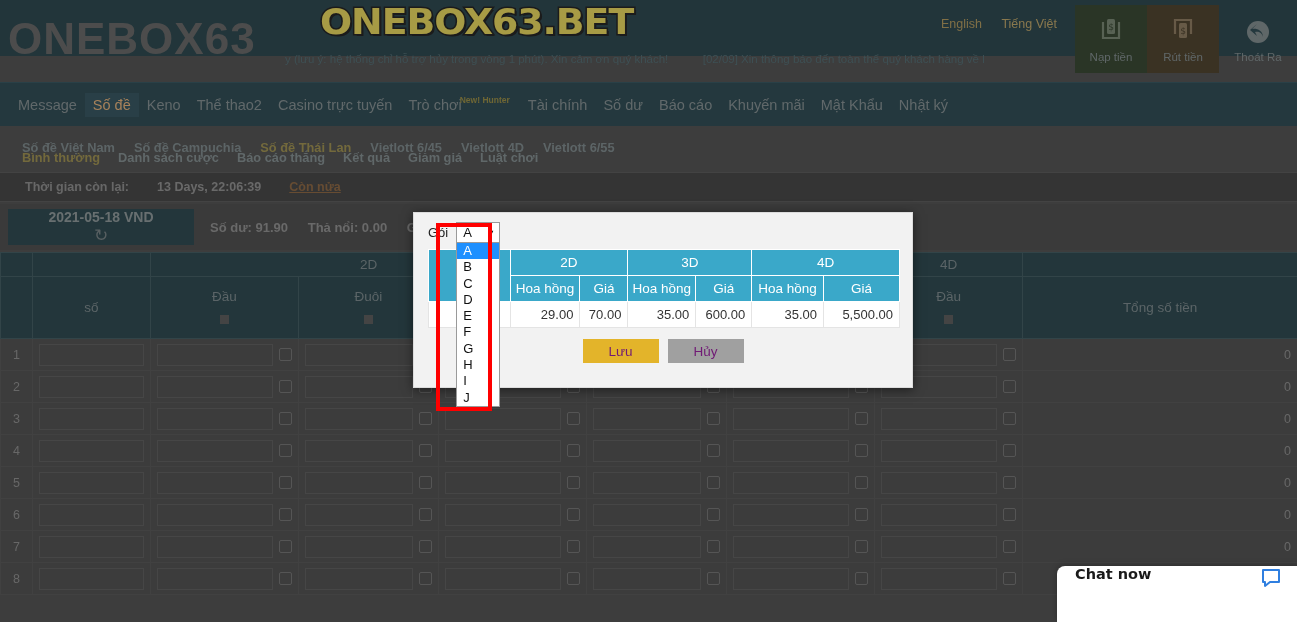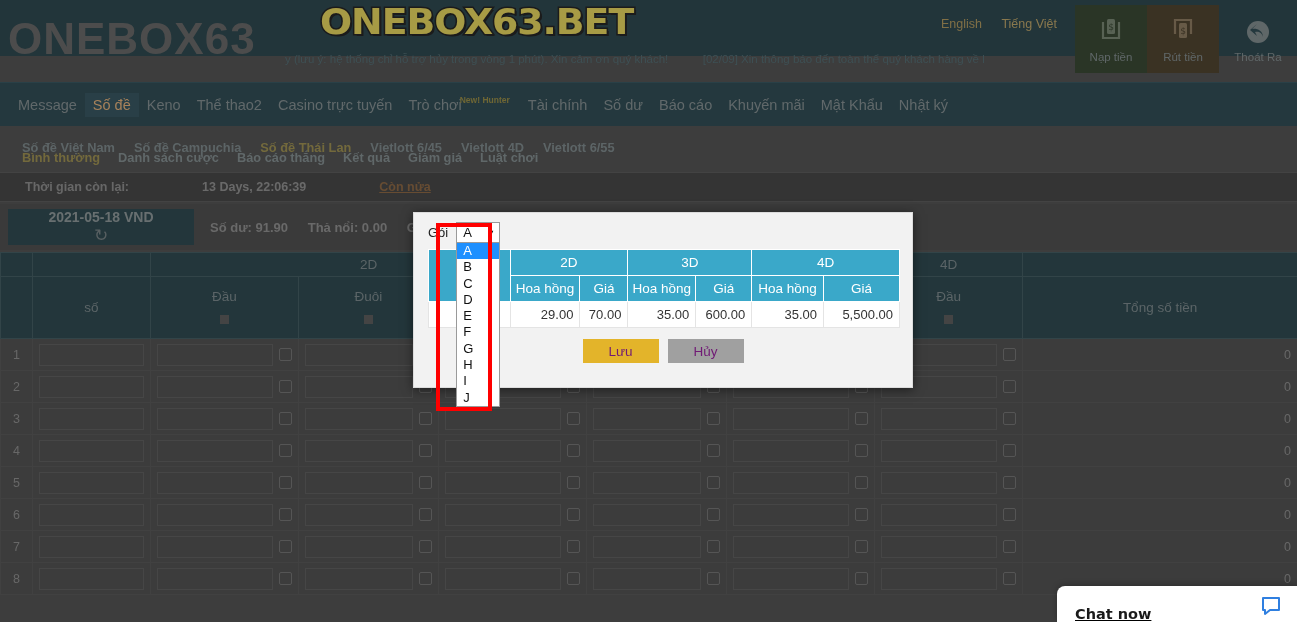--- a/index.html
+++ b/index.html
@@ -103,21 +103,21 @@
   .nav3 a {
     color: #7e8c8f; font-size: 12.8px; font-weight: bold; text-decoration: none;
     margin-right: 18px; white-space: nowrap;
   }
   .nav3 a.sel { color: #a08f3d; }
 
   
   .cdbar {
     position: absolute; top: 172px; left: 0; width: 1297px; height: 30px;
     background: #2f2f2f; border-top: 1px solid #4a4a4a; border-bottom: 1px solid #4a4a4a;
-    display: flex; align-items: center; gap: 45px;
+    display: flex; align-items: center;
   }
   .cdbar .lb { color: #8b8b8b; font-size: 12.5px; font-weight: bold; margin-left: 25px; }
   .cdbar .vl { color: #8f8f8f; font-size: 12.5px; font-weight: bold; margin-left: 28px; }
   .cdbar .lk { color: #8a5a2b; font-size: 12.5px; font-weight: bold; margin-left: 28px; text-decoration: underline; cursor: pointer; }
 
   
   .actbar {
     position: absolute; top: 204px; left: 0; width: 1297px; height: 46px;
     background: #3a3a3a;
     display: flex; align-items: center;
@@ -211,27 +211,26 @@
     padding: 5px 6px; text-align: right; background: #fff;
   }
   .modal-btns { display: flex; justify-content: center; gap: 9px; margin-top: 11px; }
   .mbtn { width: 76px; height: 24px; display: flex; align-items: center; justify-content: center;
           font-size: 13.5px; color: #701a75; cursor: pointer; }
   .mbtn.save { background: #e3b42a; }
   .mbtn.cancel { background: #a0a0a0; }
 
   
   .chat {
-    position: absolute; right: 0; bottom: 0; width: 240px; height: 36px;
+    position: absolute; right: 0; bottom: 0; width: 240px; height: 56px;
     background: #fff; border-radius: 8px 0 0 0;
-    display: flex; align-items: flex-end; justify-content: space-between;
+    display: flex; align-items: flex-start; justify-content: space-between;
     padding: 0 14px 0 18px; z-index: 70;
     box-shadow: 0 -1px 6px rgba(0,0,0,.25);
     cursor: pointer;
-    text-decoration: underline;
   }
   .chat .ct { font-size: 14.5px; font-weight: bold; color: #1a1a1a; font-family: "DejaVu Sans", sans-serif; }
 </style>
 </head>
 <body>
 
 <div id="page">
 
   <div class="dim">
 

